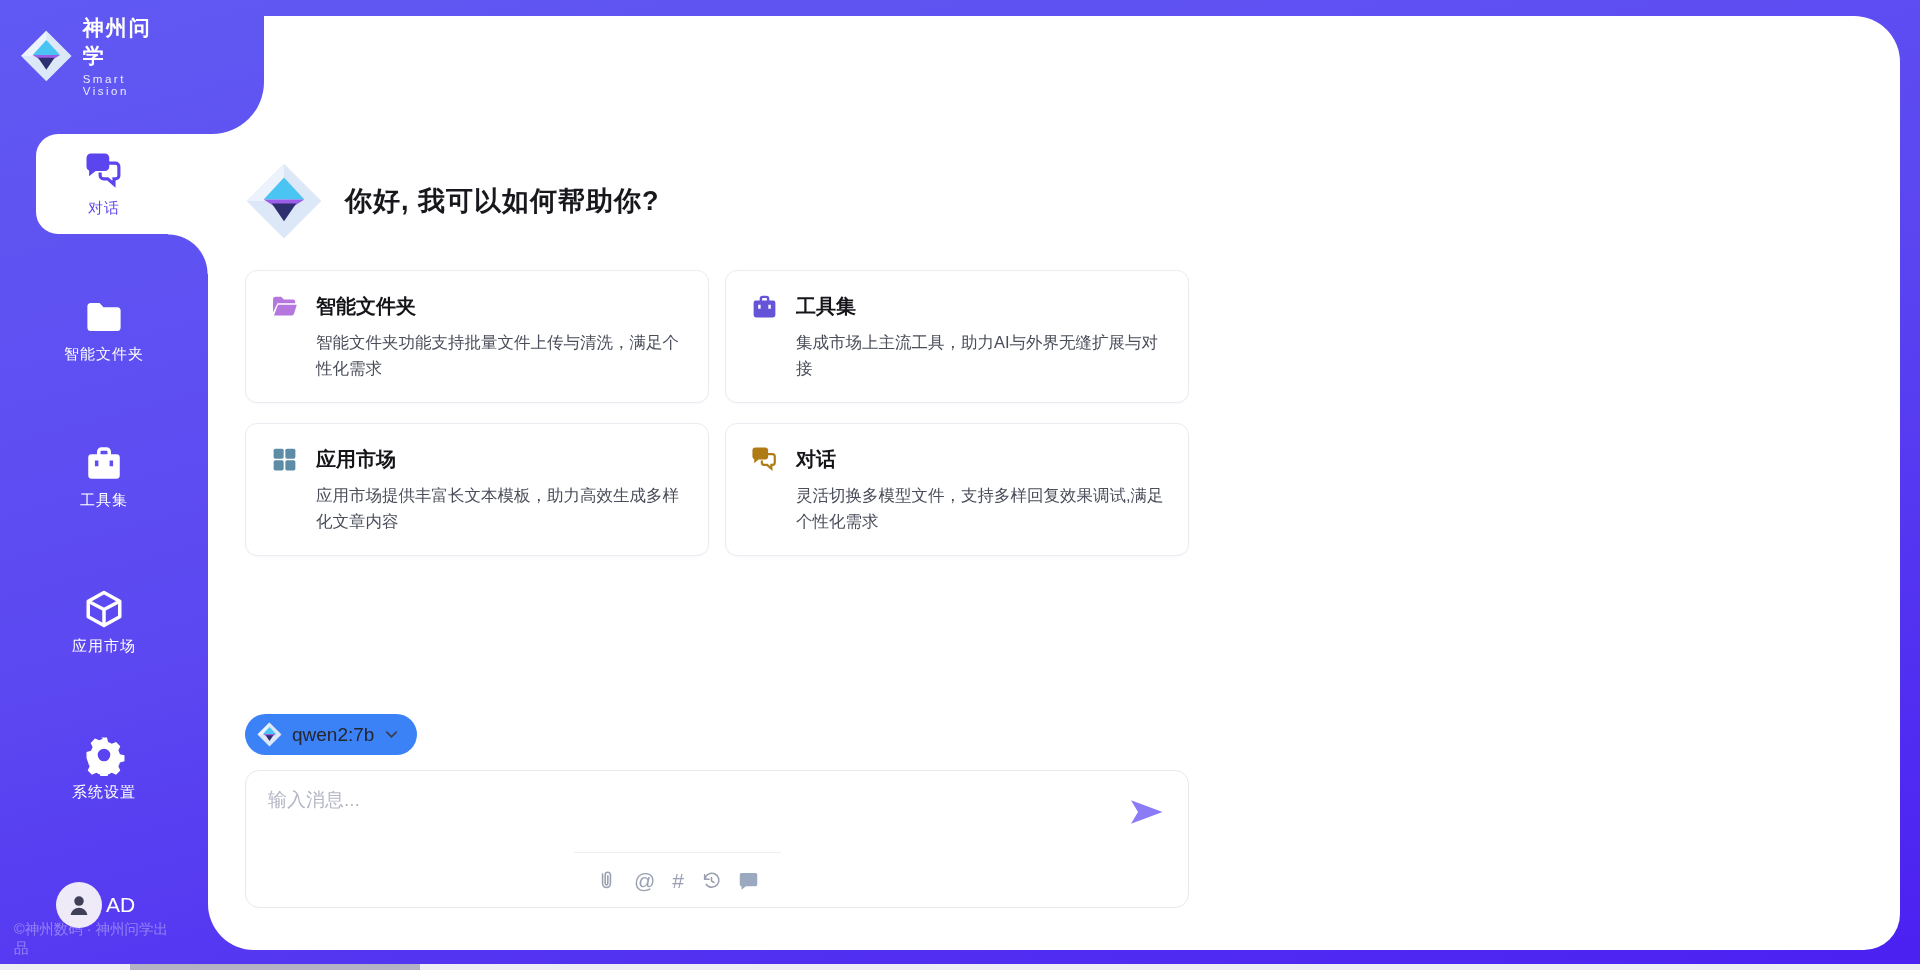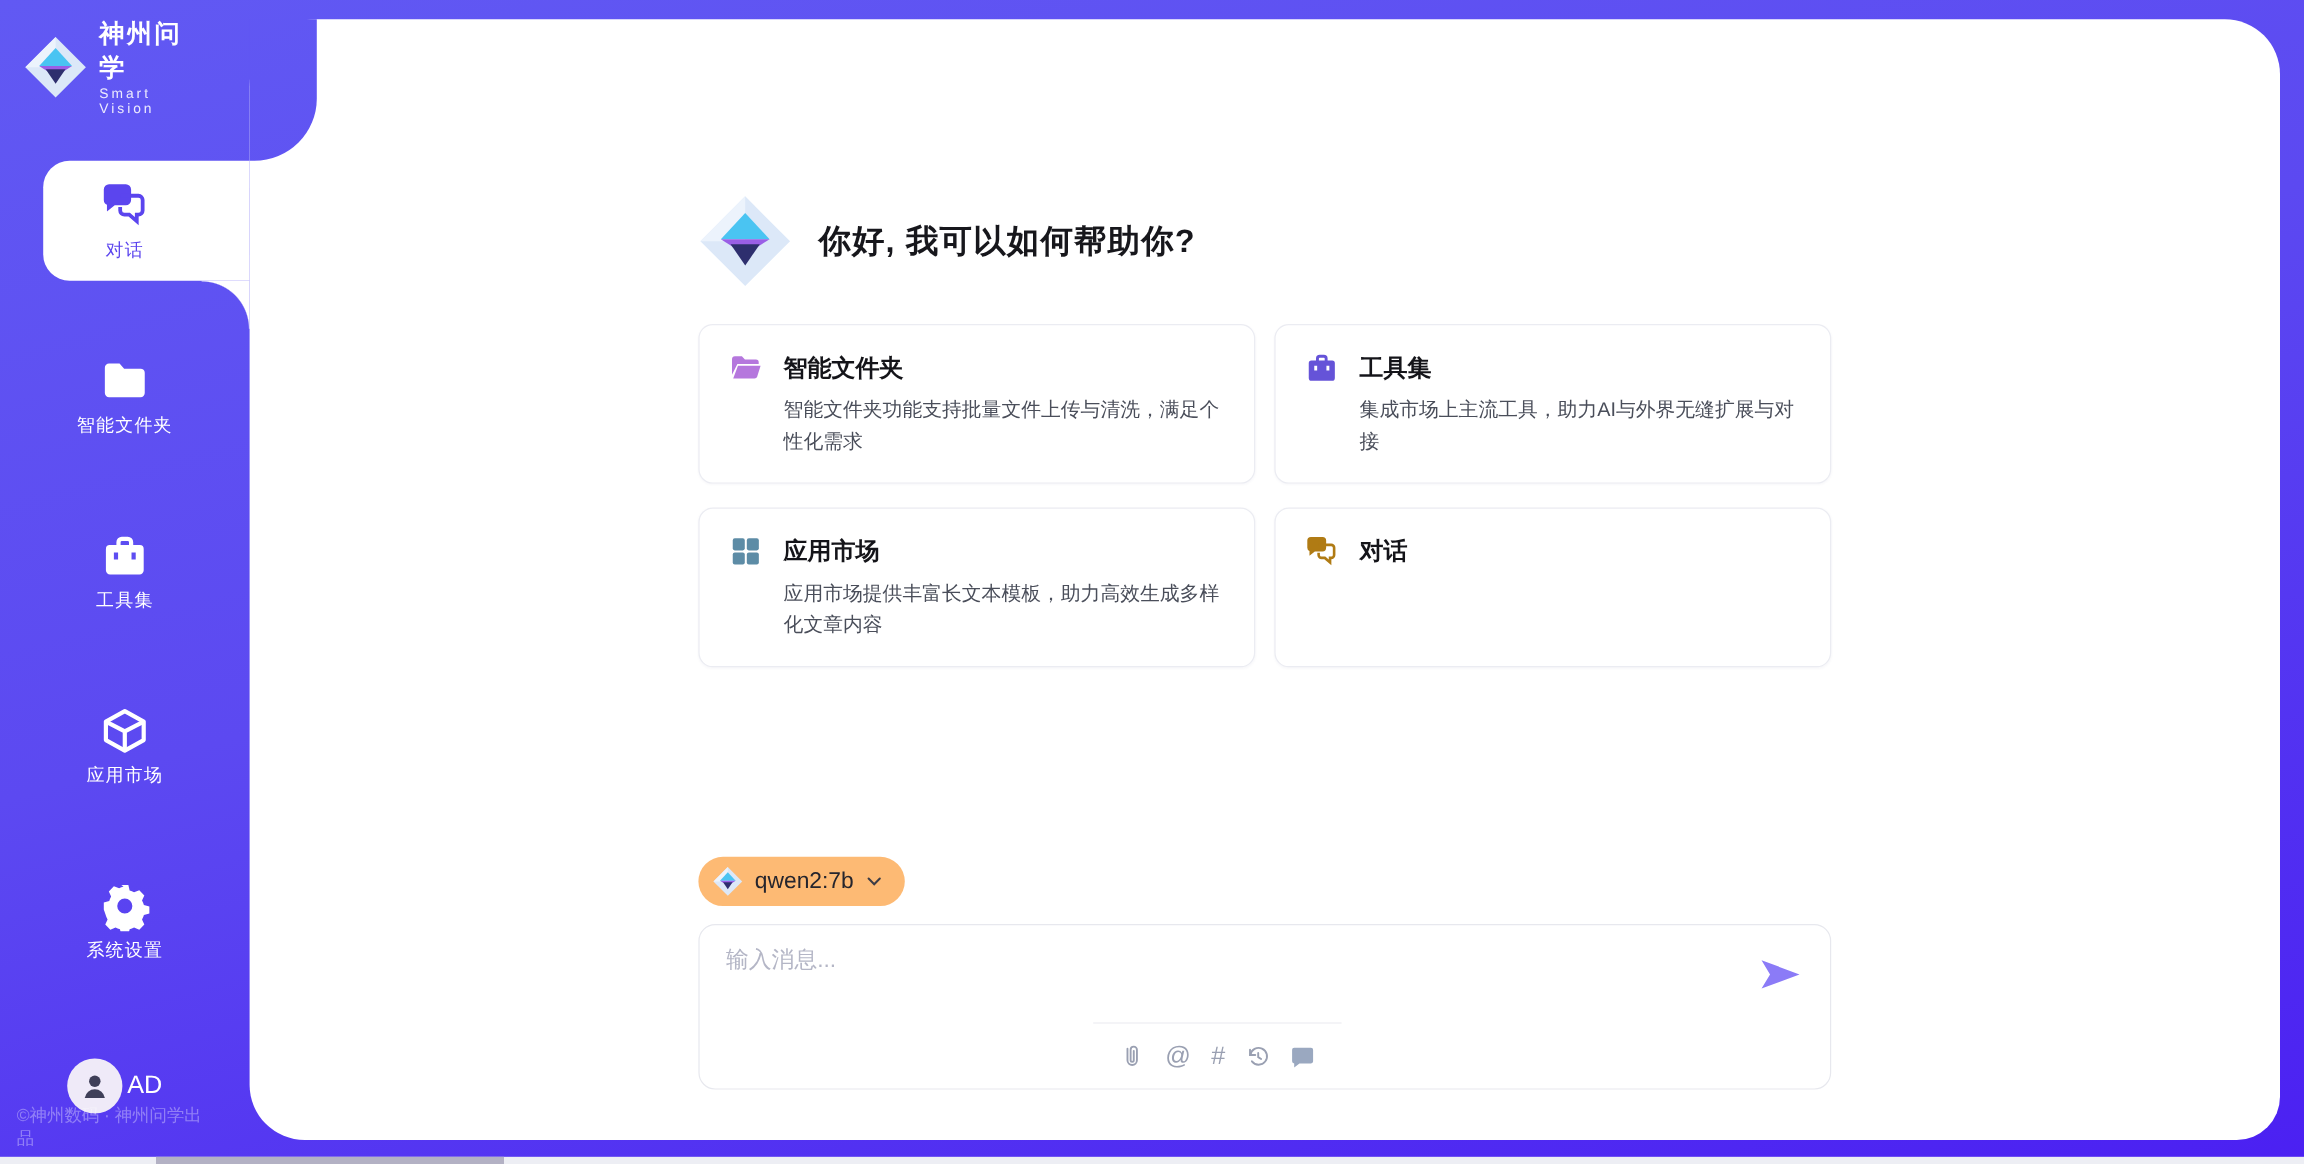--- a/index.html
+++ b/index.html
@@ -34,38 +34,38 @@
 
   .user-row { position:absolute; left:56px; bottom:42px; display:flex; align-items:center; gap:4px; cursor:pointer; }
   .avatar { width:46px; height:46px; border-radius:50%; background:#efeaf8; display:flex;
     align-items:center; justify-content:center; }
   .avatar svg { width:28px; height:28px; }
   .user-name { color:#fff; font-size:21px; }
   .copyright { position:absolute; left:14px; bottom:12px; color:rgba(255,255,255,.35); font-size:14.5px; }
 
   
   .content { position:absolute; left:208px; top:16px; right:20px; bottom:20px; display:flex;
-    flex-direction:column; align-items:center; overflow:hidden; }
+    flex-direction:column; align-items:flex-start; overflow:hidden;padding-left:37px; }
   .inner { width:944px; display:flex; flex-direction:column; }
 
   .greeting-row { margin-top:146px; display:flex; align-items:center; gap:22px; }
   .greeting-row svg { width:78px; height:78px; }
   .greeting { font-size:27px; font-weight:bold; color:#17171c; letter-spacing:1px; }
 
   .cards { margin-top:30px; display:grid; grid-template-columns:464px 464px; gap:20px 16px; }
   .card { background:#fff; border:1px solid #ebecf2; border-radius:12px; min-height:130px;
     padding:21px 24px; cursor:pointer; box-shadow:0 1px 2px rgba(40,40,90,.03); }
   .card-head { display:flex; align-items:center; gap:17px; }
   .card-head svg { width:29px; height:29px; flex:0 0 auto; }
   .card-title { font-size:20px; font-weight:bold; color:#141419; }
   .card-desc { margin:9px 0 0 46px; font-size:16.5px; line-height:1.55; color:#4a4e5a; max-width:382px; }
 
   .model-row { margin-top:158px; }
   .model-pill { display:inline-flex; align-items:center; gap:10px; height:41px; padding:0 18px 0 12px;
-    background:#fdba74; border-radius:21px; cursor:pointer; }
+    background:#3b82f6; border-radius:21px; cursor:pointer; }
   .model-pill .gem { width:25px; height:25px; }
   .model-label { font-size:19px; color:#25252d; }
   .model-pill .chev { width:15px; height:15px; stroke:#3c3c46; }
 
   .composer { margin-top:15px; width:944px; height:138px; border:1px solid #e7e8ee; border-radius:14px;
     background:#fff; position:relative; display:flex; flex-direction:row; }
   .composer textarea { border:none; outline:none; resize:none; background:transparent;
     margin:16px 70px 0 22px; height:58px; font-size:19px; color:#333;
     font-family:"Liberation Sans","DejaVu Sans",sans-serif; }
   .composer textarea::placeholder { color:#b4b6c6; }
@@ -204,20 +204,21 @@
       </div>
 
       <div class="card">
         <div class="card-head">
           <svg class="card-icon" viewBox="0 0 24 24" style="color: rgb(176, 123, 20);">
             <path d="M2 4.5A2.5 2.5 0 0 1 4.5 2h8A2.5 2.5 0 0 1 15 4.5v5A2.5 2.5 0 0 1 12.5 12H7.2L3.5 15v-3.2A2.5 2.5 0 0 1 2 9.5z" fill="currentColor"></path>
             <path d="M10 7.5h8.5a2 2 0 0 1 2 2v5a2 2 0 0 1-2 2h-.8v3.1l-3.6-3.1H11.8a2 2 0 0 1-2-2v-1.6" fill="none" stroke="currentColor" stroke-width="1.8"></path>
           </svg>
           <span class="card-title">对话</span>
         </div>
+        <p class="card-desc">灵活切换多模型文件，支持多样回复效果调试,满足个性化需求</p>
       </div>
     </div>
 
     <div class="model-row">
       <div class="model-pill">
         <svg class="gem" viewBox="0 0 48 48">
             <use href="#gem"></use>
           </svg>
         <span class="model-label">qwen2:7b</span>
         <svg class="chev" viewBox="0 0 16 16">

